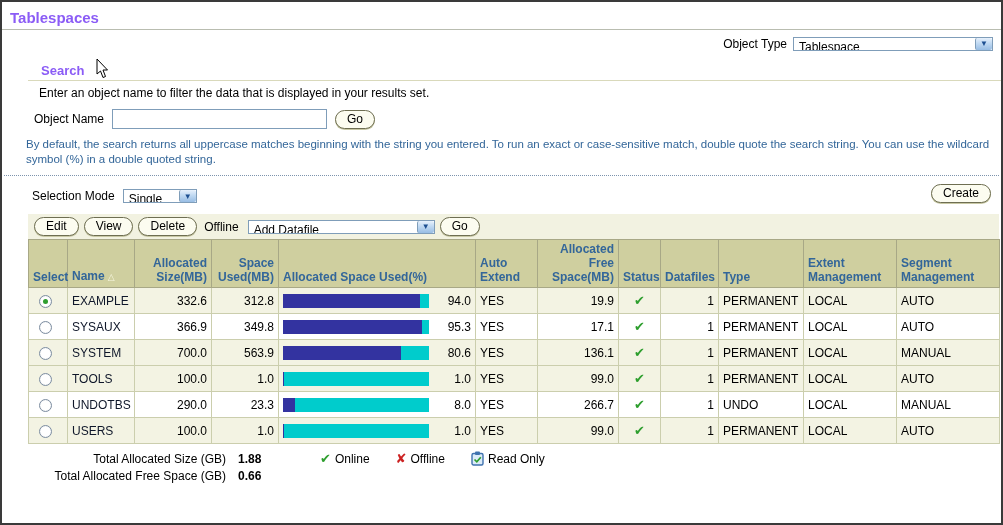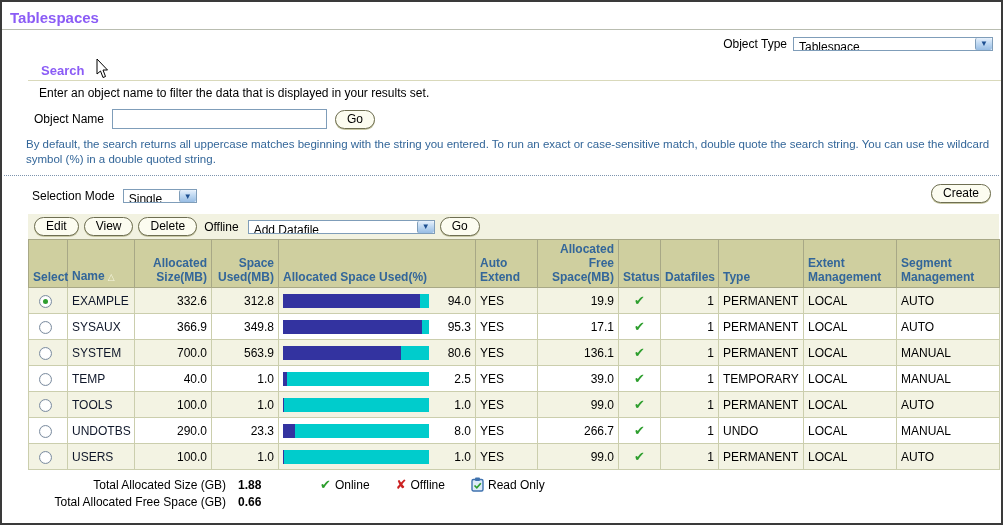--- a/index.html
+++ b/index.html
@@ -211,41 +211,20 @@
     </td>
     <td>YES</td>
     <td class="num">136.1</td>
     <td class="c-status"><span class="okcheck">✔</span></td>
     <td class="num">1</td>
     <td>PERMANENT</td>
     <td>LOCAL</td>
     <td>MANUAL</td>
   </tr>
 
-  <tr class="even">
-    <td style="text-align:left"><span class="radio"></span></td>
-    <td><a class="tslink">TEMP</a></td>
-    <td class="num">40.0</td>
-    <td class="num">1.0</td>
-    <td>
-      <div class="barwrap">
-        <div class="track">
-              <div class="fill" style="width: 2.5%;"></div>
-            </div>
-        <span class="pct">2.5</span>
-      </div>
-    </td>
-    <td>YES</td>
-    <td class="num">39.0</td>
-    <td class="c-status"><span class="okcheck">✔</span></td>
-    <td class="num">1</td>
-    <td>TEMPORARY</td>
-    <td>LOCAL</td>
-    <td>MANUAL</td>
-  </tr>
 
   <tr class="odd">
     <td style="text-align:left"><span class="radio"></span></td>
     <td><a class="tslink">TOOLS</a></td>
     <td class="num">100.0</td>
     <td class="num">1.0</td>
     <td>
       <div class="barwrap">
         <div class="track">
               <div class="fill" style="width: 1%;"></div>

